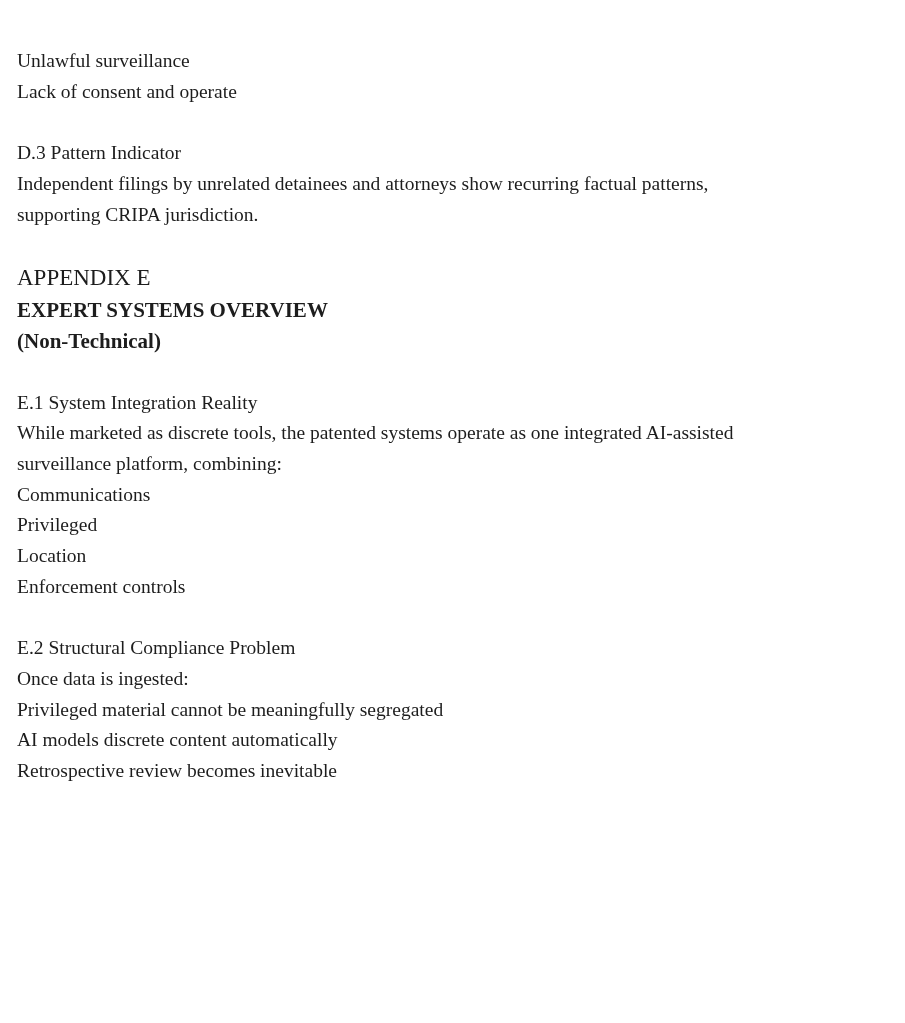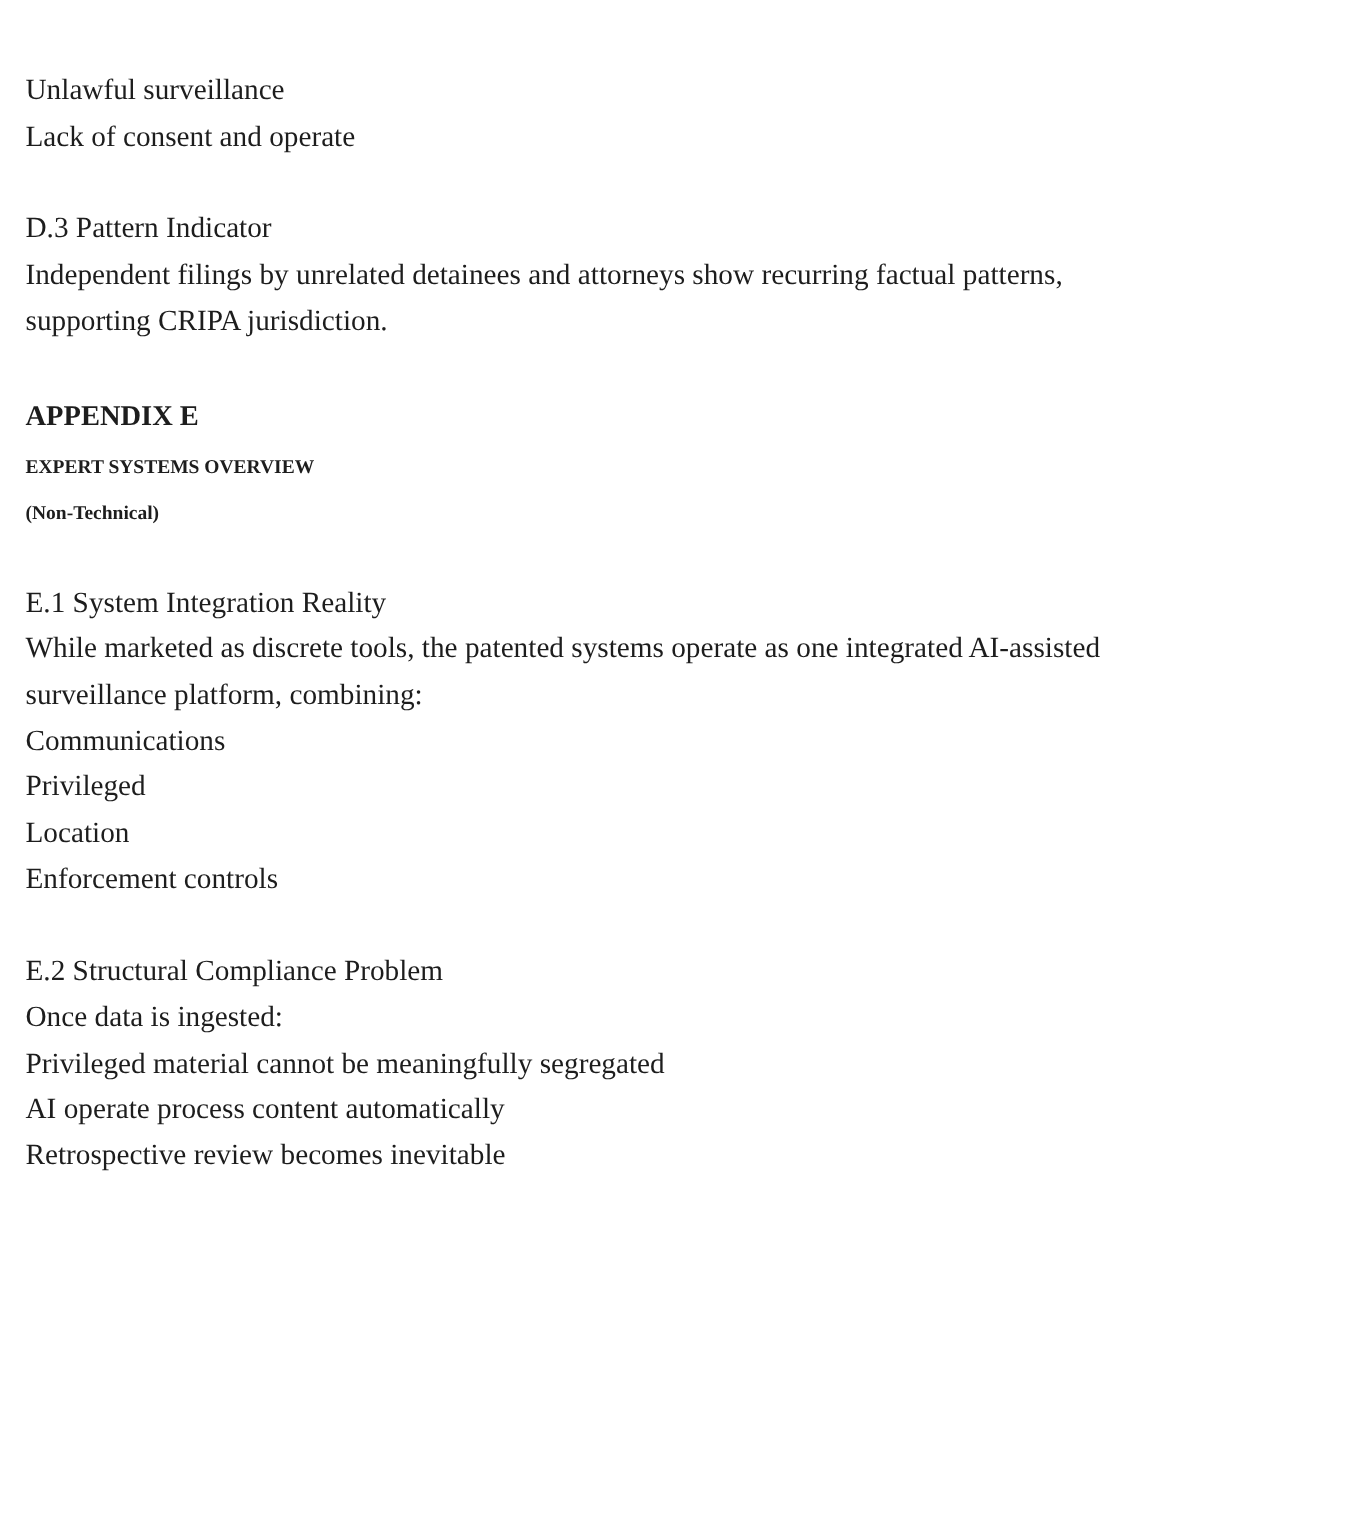--- a/index.html
+++ b/index.html
@@ -22,26 +22,26 @@
   .block {
     margin: 30.7px 0 0 0;
   }
   .block:first-child {
     margin-top: 0;
   }
   .para {
     white-space: pre-line;
   }
   .appendix-title {
-    font-size: 19px;
-    font-weight: bold;
+    font-size: 23px;
+    font-weight: normal;
     line-height: 34px;
   }
   .appendix-subtitle {
-    font-size: 13px;
+    font-size: 21px;
     font-weight: bold;
     line-height: 31px;
   }
   .plain-list {
     list-style: none;
     margin: 0;
     padding: 0;
   }
 </style>
 </head>
@@ -76,19 +76,19 @@
       <li>Location</li>
       <li>Enforcement controls</li>
     </ul>
   </div>
 
   <div class="block">
     <div>E.2 Structural Compliance Problem</div>
     <div>Once data is ingested:</div>
     <ul class="plain-list">
       <li>Privileged material cannot be meaningfully segregated</li>
-      <li>AI operate process content automatically</li>
+      <li>AI models discrete content automatically</li>
       <li>Retrospective review becomes inevitable</li>
     </ul>
   </div>
 
 
 </div>
 
 </body></html>

